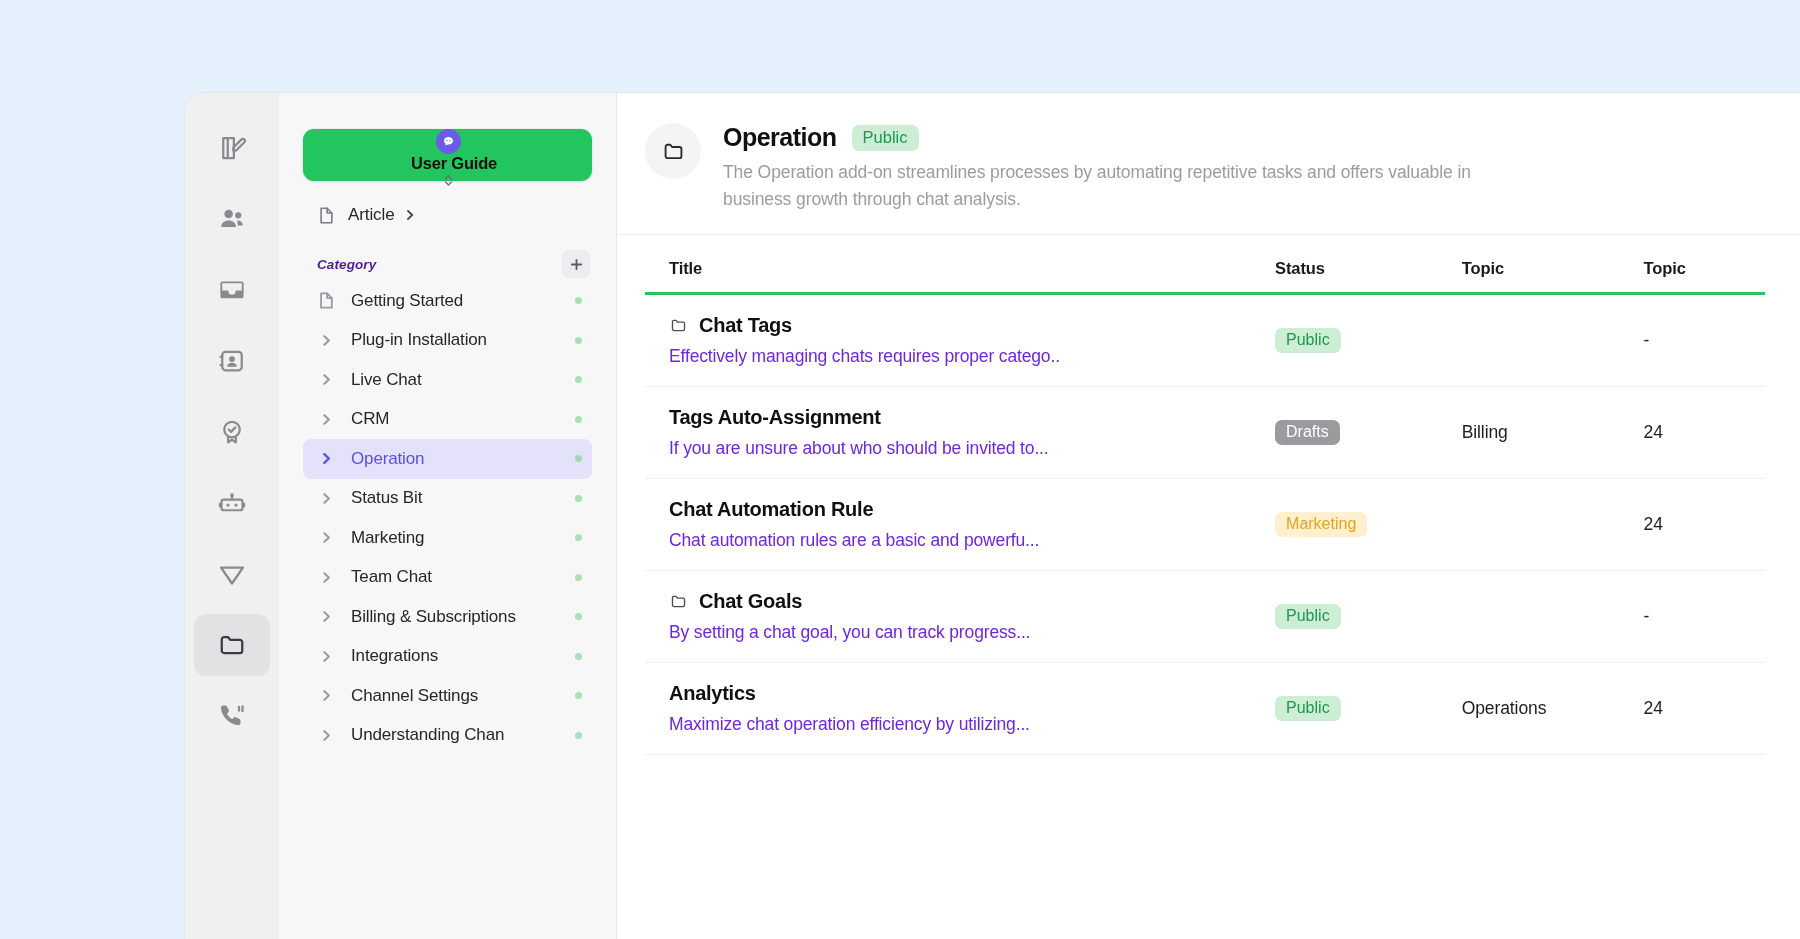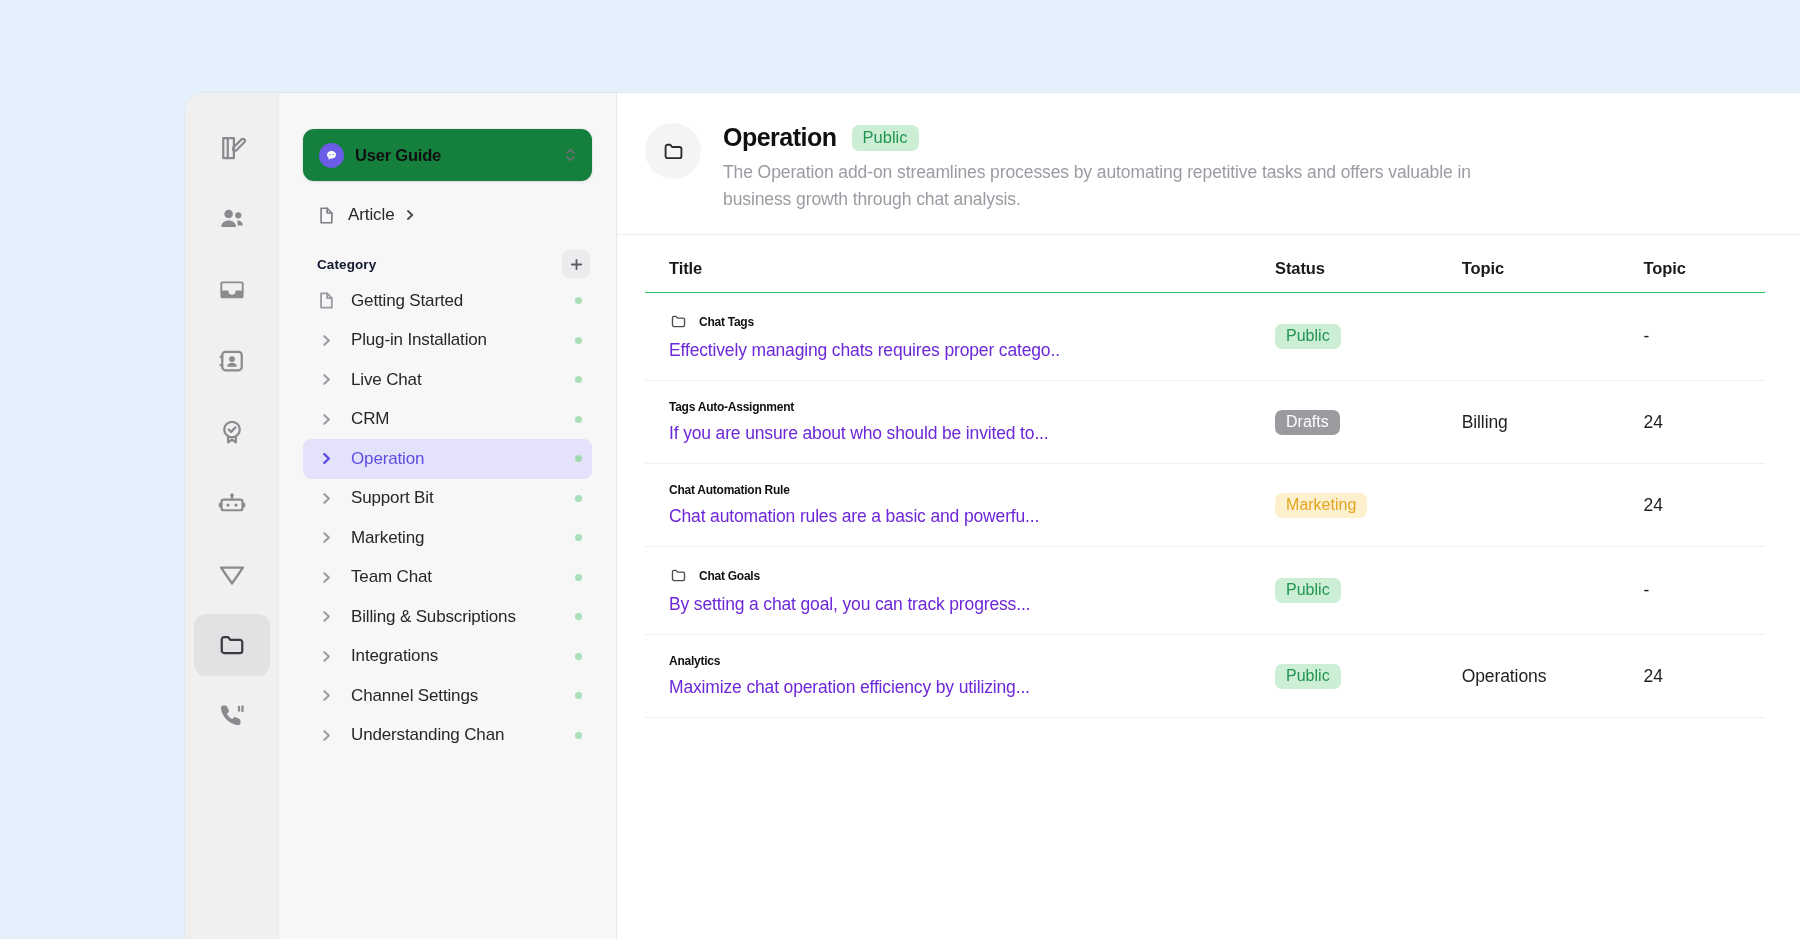--- a/index.html
+++ b/index.html
@@ -69,26 +69,27 @@
     font-size: 33px;
     font-weight: 700;
     letter-spacing: -0.7px;
     color: #101012;
     padding: 28px 0 0 18px;
   }
 
   .guide-select {
     margin: 36px 0 0 0;
     height: 52px;
-    background: #15803d;
+    background: #22c55e;
     border-radius: 11px;
     box-shadow: 0 1px 3px rgba(16,16,18,0.09), 0 0 0 1px rgba(16,16,18,0.035);
     display: flex; align-items: center;
     padding: 0 14px 0 16px;
     cursor: pointer;
+    flex-direction: column;
   }
   .guide-avatar {
     width: 25px; height: 25px; border-radius: 50%;
     background: #6b5ce7;
     display: flex; align-items: center; justify-content: center;
     flex: 0 0 25px;
   }
   .guide-avatar svg { width: 15px; height: 15px; }
   .guide-name {
     font-size: 16.5px; font-weight: 700; color: #101012;
@@ -112,21 +113,21 @@
   .nav-label { font-size: 17px; color: #27272b; letter-spacing: -0.1px; }
   .nav-row .tiny-chev { width: 12px; height: 12px; margin-left: 9px; }
   .tiny-chev path { fill:none; stroke:#4a4a50; stroke-width:1.9;
                     stroke-linecap:round; stroke-linejoin:round; }
 
   .cat-header {
     display: flex; align-items: center; justify-content: space-between;
     margin-top: 14px; padding: 0 0 0 14px; height: 30px;
   }
   .cat-header-label {
-    font-size: 13.5px; font-weight: 700; color: #0f172a; letter-spacing: 0.1px;
+    font-size: 13.5px; font-weight: 700; color: #4c1d95; letter-spacing: 0.1px; font-style: italic;
   }
   .add-btn {
     width: 28px; height: 28px; border-radius: 7px;
     background: #ececee;
     display: flex; align-items: center; justify-content: center;
     cursor: pointer; margin-right: 2px;
   }
   .add-btn svg { width: 15px; height: 15px; }
   .add-btn path { stroke: #5b5b63; stroke-width: 1.9; stroke-linecap: round; }
 
@@ -209,31 +210,31 @@
   .table-wrap { flex: 1 1 auto; overflow: hidden; padding-left: 28px; }
   .tbl { width: 1120px; border-collapse: collapse; table-layout: fixed; }
   .tbl col.c-title  { width: 500px; }
   .tbl col.c-status { width: 154px; }
   .tbl col.c-topic  { width: 150px; }
   .tbl col.c-clicks { width: 120px; }
   .tbl th {
     text-align: left;
     font-size: 16.5px; font-weight: 700; color: #1a1a1e;
     padding: 24px 0 14px 24px;
-    border-bottom: 1px solid #22c55e;
+    border-bottom: 3px solid #22c55e;
     letter-spacing: -0.1px;
   }
   .tbl td {
     padding: 19px 0 19px 24px;
     border-bottom: 1px solid #f0f0f2;
     vertical-align: middle;
   }
   .row-title {
     display: flex; align-items: center;
-    font-size: 12px; font-weight: 700; color: #101012; letter-spacing: -0.25px;
+    font-size: 20px; font-weight: 700; color: #101012; letter-spacing: -0.25px;
   }
   .row-title .folder { width: 19px; height: 19px; margin-right: 11px; flex:0 0 19px; }
   .folder path { fill:none; stroke:#4c4c52; stroke-width:1.7;
                  stroke-linecap:round; stroke-linejoin:round; }
   .row-desc {
     margin-top: 9px;
     font-size: 17.5px; color: #6d28d9; letter-spacing: -0.15px;
     white-space: nowrap; overflow: hidden;
   }
   .cell-plain { font-size: 17.5px; color: #1f1f23; letter-spacing: -0.1px; }
@@ -402,21 +403,21 @@
             </span>
             <span class="cat-label">Operation</span>
             <span class="dot"></span>
           </div>
           <div class="cat-item">
             <span class="cat-lead">
               <svg viewBox="0 0 12 12">
                 <path class="chv" d="m4 2 4.2 4L4 10"></path>
               </svg>
             </span>
-            <span class="cat-label">Support Bit</span>
+            <span class="cat-label">Status Bit</span>
             <span class="dot"></span>
           </div>
           <div class="cat-item">
             <span class="cat-lead">
               <svg viewBox="0 0 12 12">
                 <path class="chv" d="m4 2 4.2 4L4 10"></path>
               </svg>
             </span>
             <span class="cat-label">Marketing</span>
             <span class="dot"></span>

